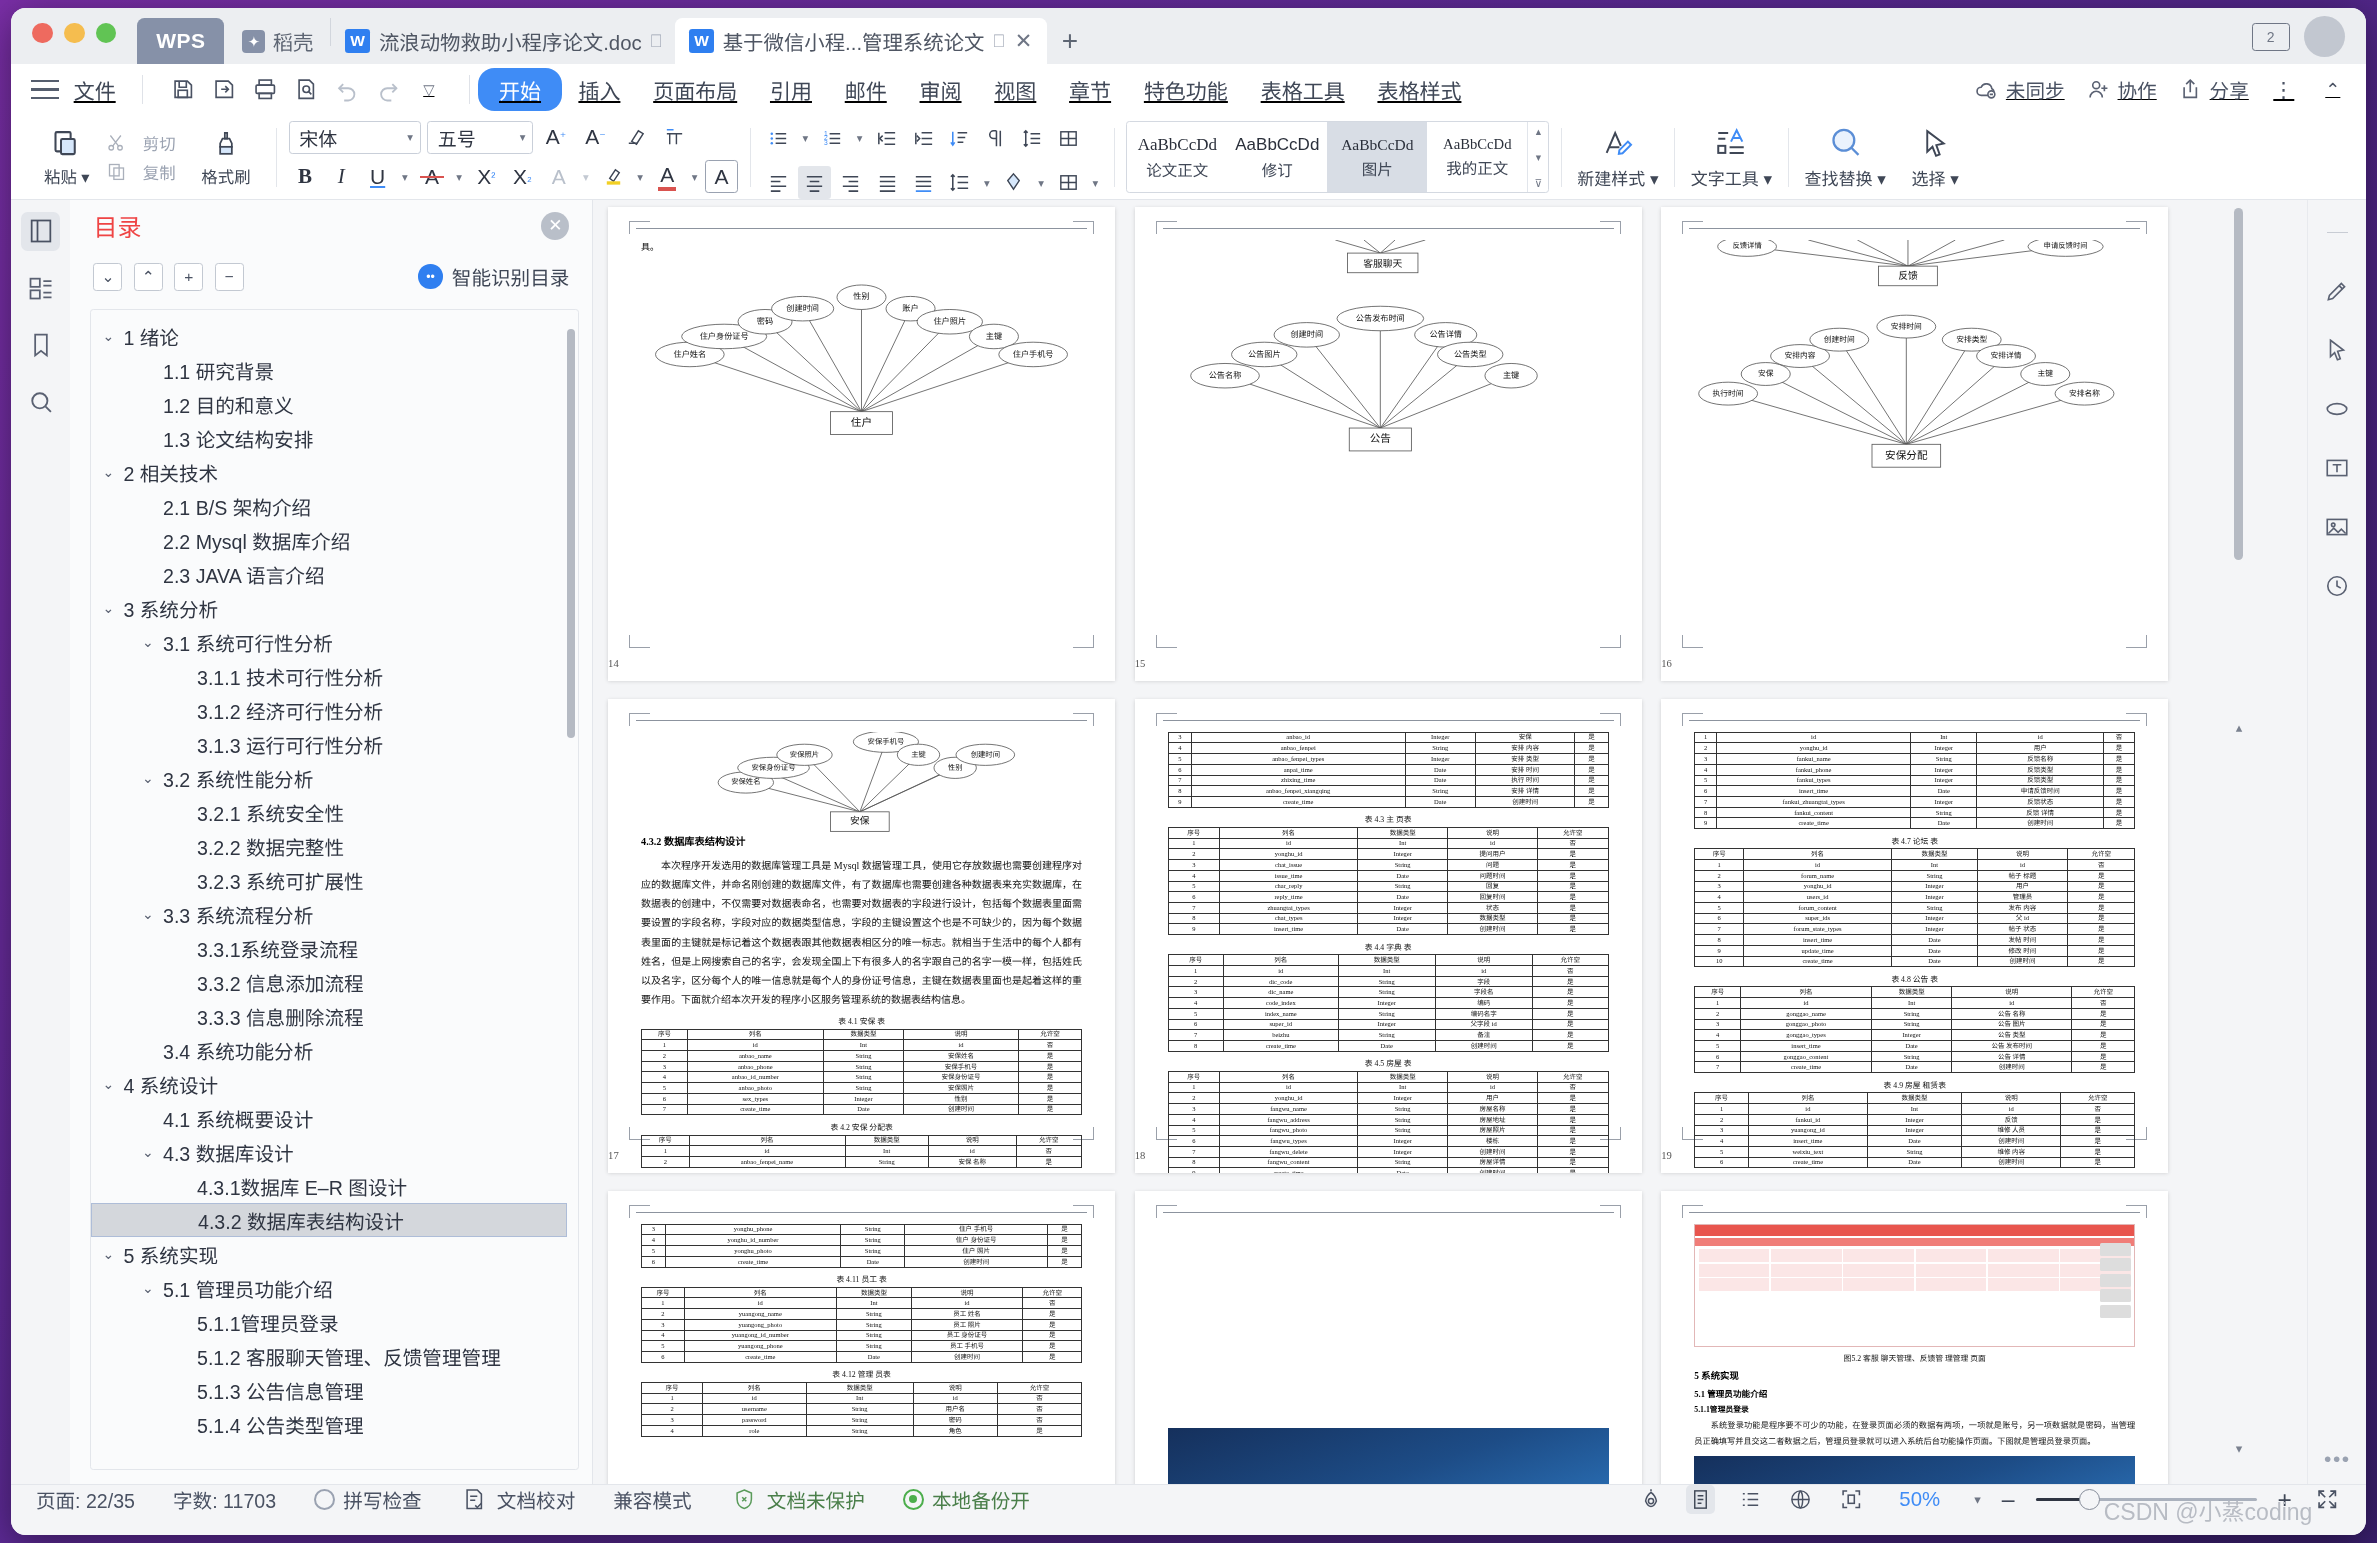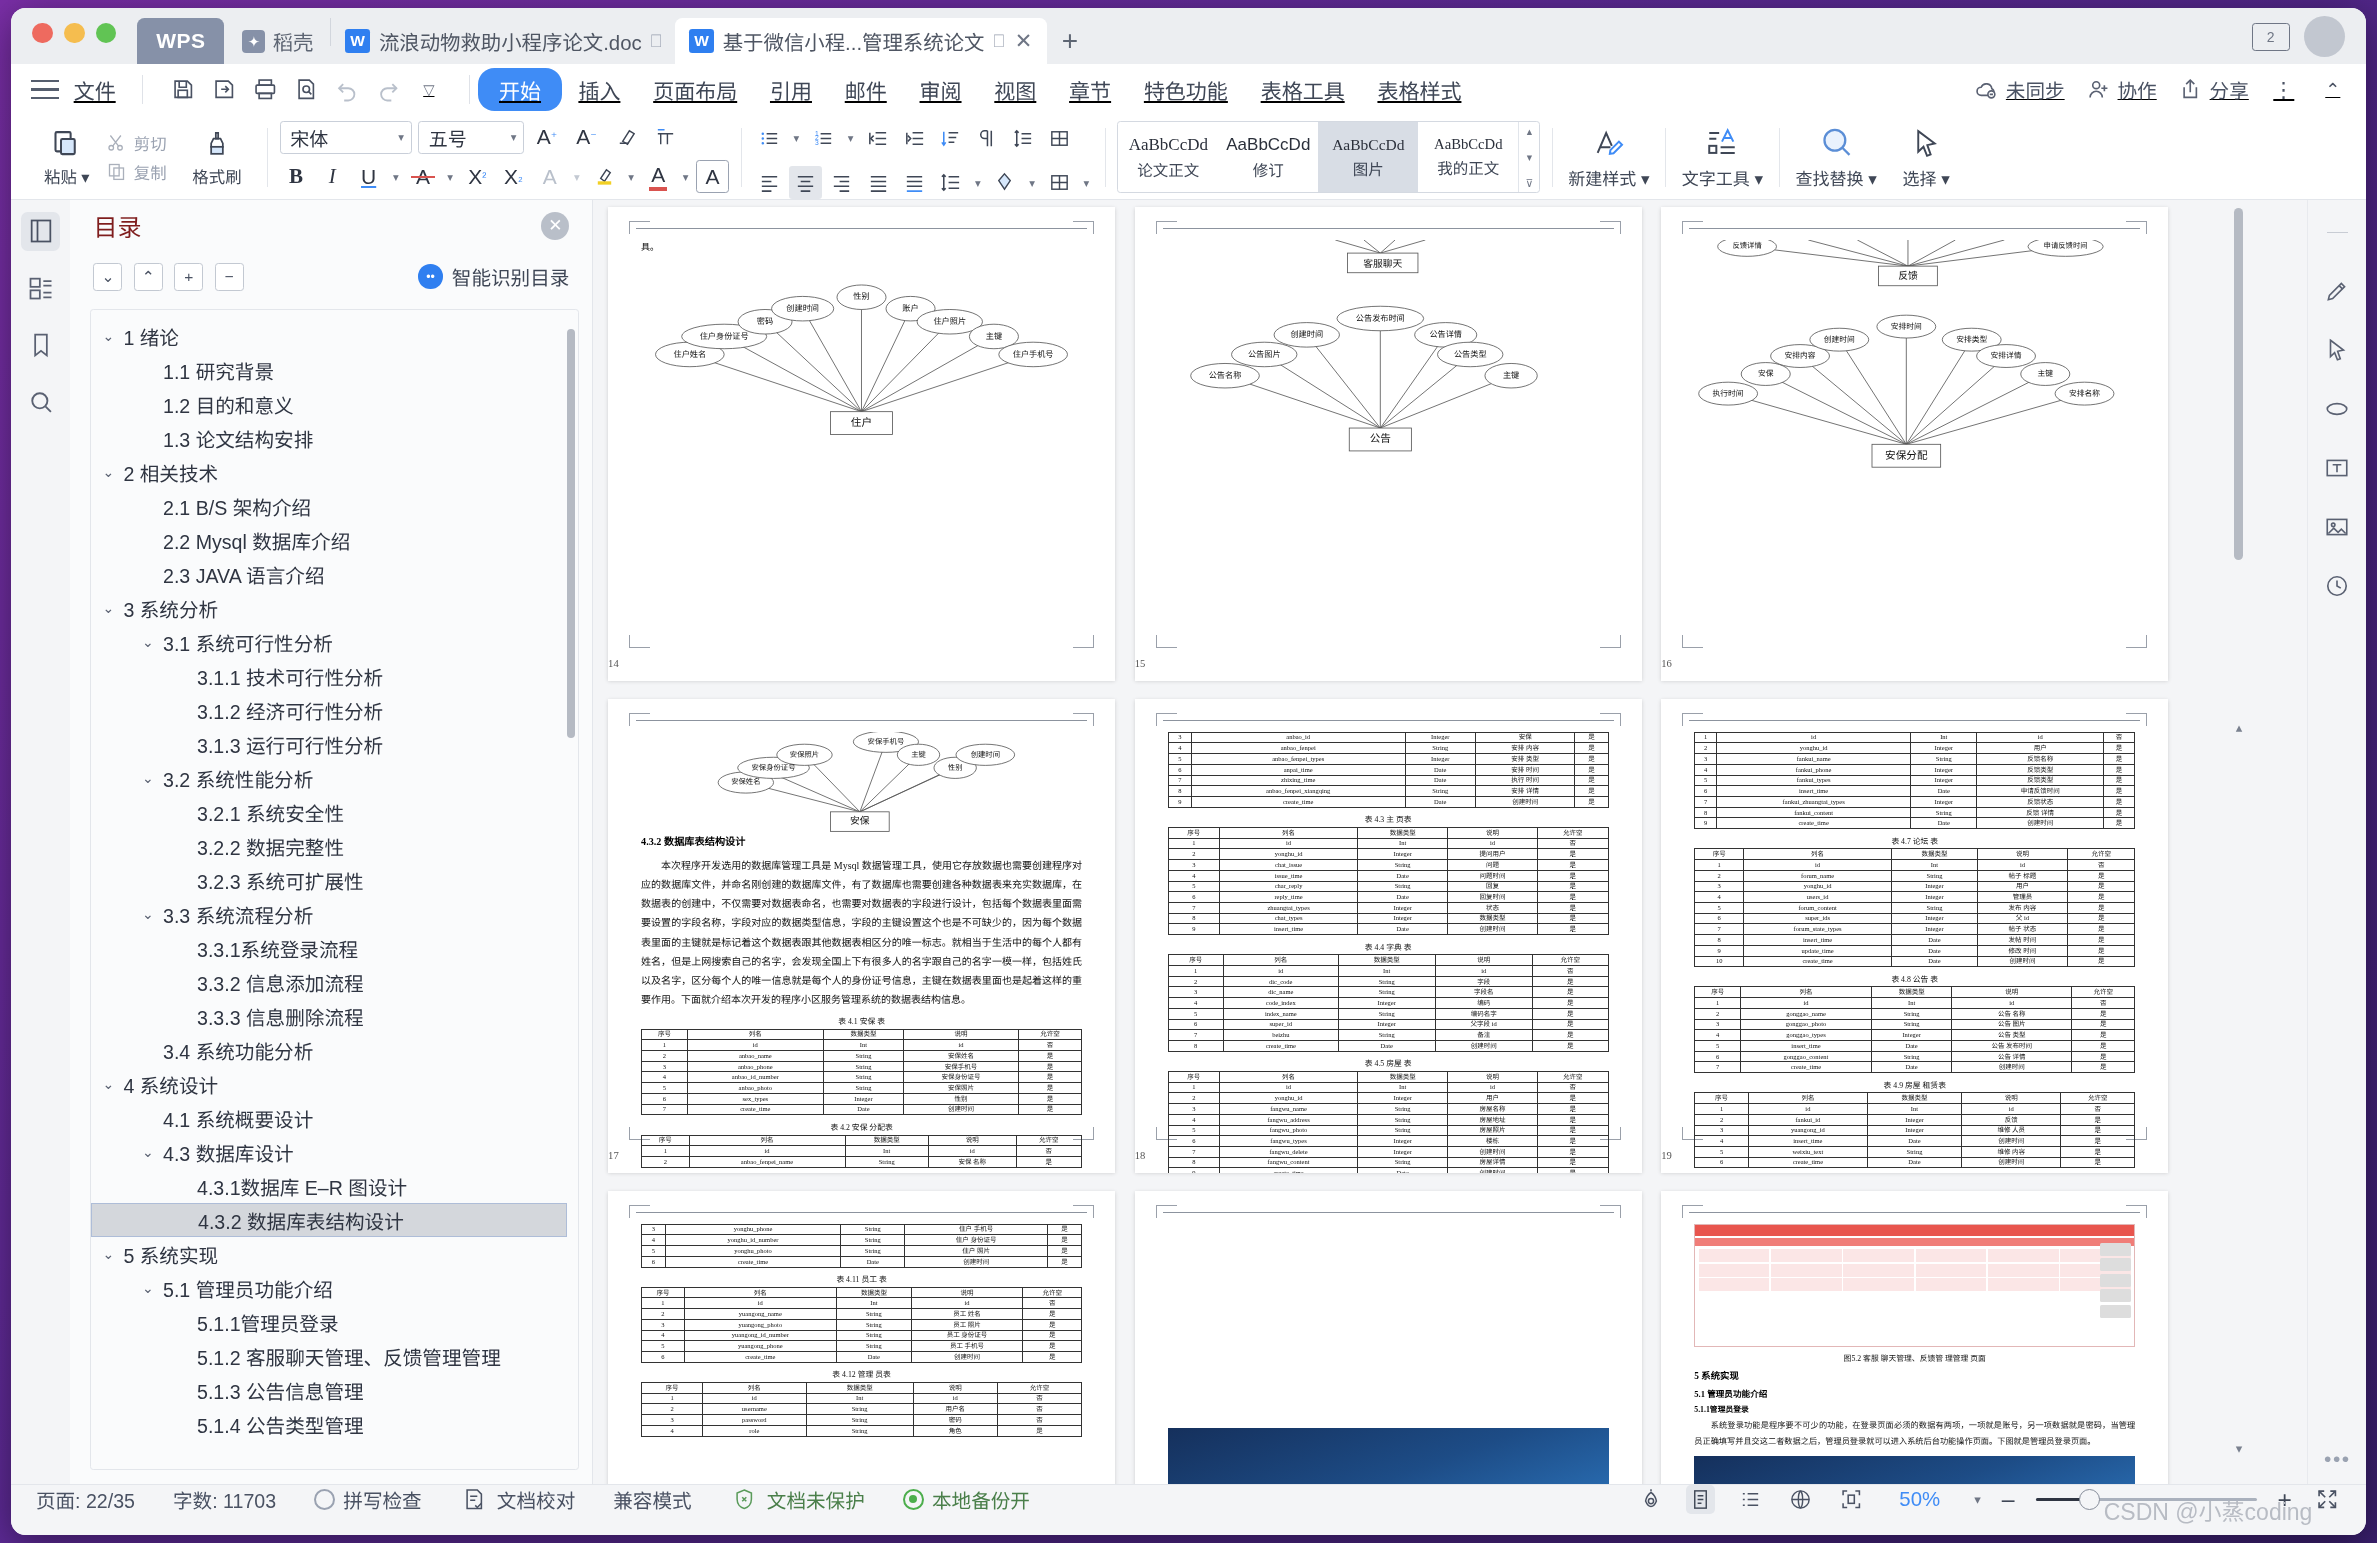--- a/index.html
+++ b/index.html
@@ -106,21 +106,21 @@
     height: 85px; min-height:85px; background:#fff;
     display:flex; align-items:center; padding: 0 16.4px;
     border-bottom: 0.8px solid #e3e6eb;
     gap: 0;
   }
   .rgroup { display:flex; align-items:center; height: 78px; }
   .rdiv { width:0.8px; height:59px; background:#e3e6eb; margin: 0 11.4px; }
   .paste-col { display:flex; flex-direction:column; align-items:center; width: 78px; color:#3f4756; font-size:16.4px; gap:1.6px;}
   .paste-ico { height:36px; display:flex;align-items:center;justify-content:center;}
   .mini-col { display:flex;flex-direction:column; gap: 4.9px; font-size:16.4px; color:#9aa2b1;}
-  .mini-row { display:flex;align-items:center;gap:7px; }
+  .mini-row { display:flex;align-items:center;gap:16px; }
   .font-row { display:flex; align-items:center; gap: 6.5px; }
   .fsel {
     height: 33px; border: 0.8px solid #c9cfd9; border-radius: 3.3px; background:#fff;
     display:flex; align-items:center; justify-content:space-between;
     padding: 0 6.5px 0 9.8px; font-size: 19px; color:#2f3542;
   }
   .fsel.name { width: 132px; }
   .fsel.size { width: 106px; }
   .caret { font-size: 11.4px; color:#6f7685; }
   .btn-row { display:flex; align-items:center; gap: 3.3px; margin-top: 6.5px;}
@@ -155,21 +155,21 @@
   .rail-ico { width: 39px;height:39px; display:flex;align-items:center;justify-content:center;
               border-radius:6.5px; color:#5a6172; }
   .rail-ico.active { background:#e3e6eb; }
 
   
   .toc {
     width: 523px; background:#fafbfc; display:flex;flex-direction:column;
     border-right:0.8px solid #e3e6eb;
   }
   .toc-head { height: 51px; display:flex;align-items:center; padding: 0 23px; justify-content:space-between;}
-  .toc-title { font-size: 24px; color:#7f1d1d; }
+  .toc-title { font-size: 24px; color:#ef4444; }
   .toc-close { width:28px;height:28px;border-radius:50%;background:#b9bfc9;color:#fff;font-size:17px;
                display:flex;align-items:center;justify-content:center;}
   .toc-tools { height: 51px; display:flex; align-items:center; padding: 0 23px; justify-content:space-between;}
   .tool-btns { display:flex; gap: 11.4px; }
   .tbtn { width:29px;height:28px;border:0.8px solid #c3c9d2;border-radius:3.3px;color:#4a5263;font-size:15.5px;
           display:flex;align-items:center;justify-content:center;background:#fff;}
   .smart { display:flex;align-items:center;gap:9px;font-size:19.6px;color:#3f4756;}
   .smart-ico { width:24.5px;height:24.5px;border-radius:50%;background:#2f7ff0;display:flex;align-items:center;justify-content:center;
                color:#fff;font-size:12.3px;}
   .toc-list {

